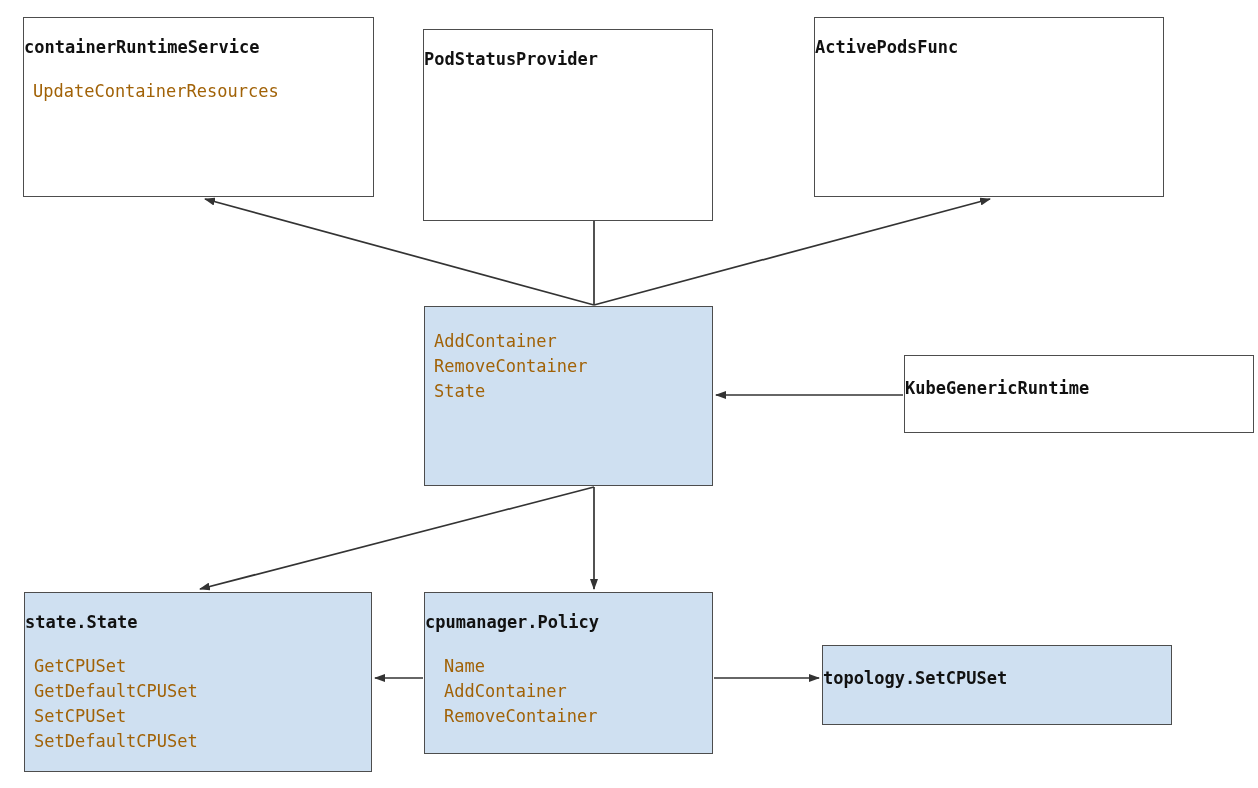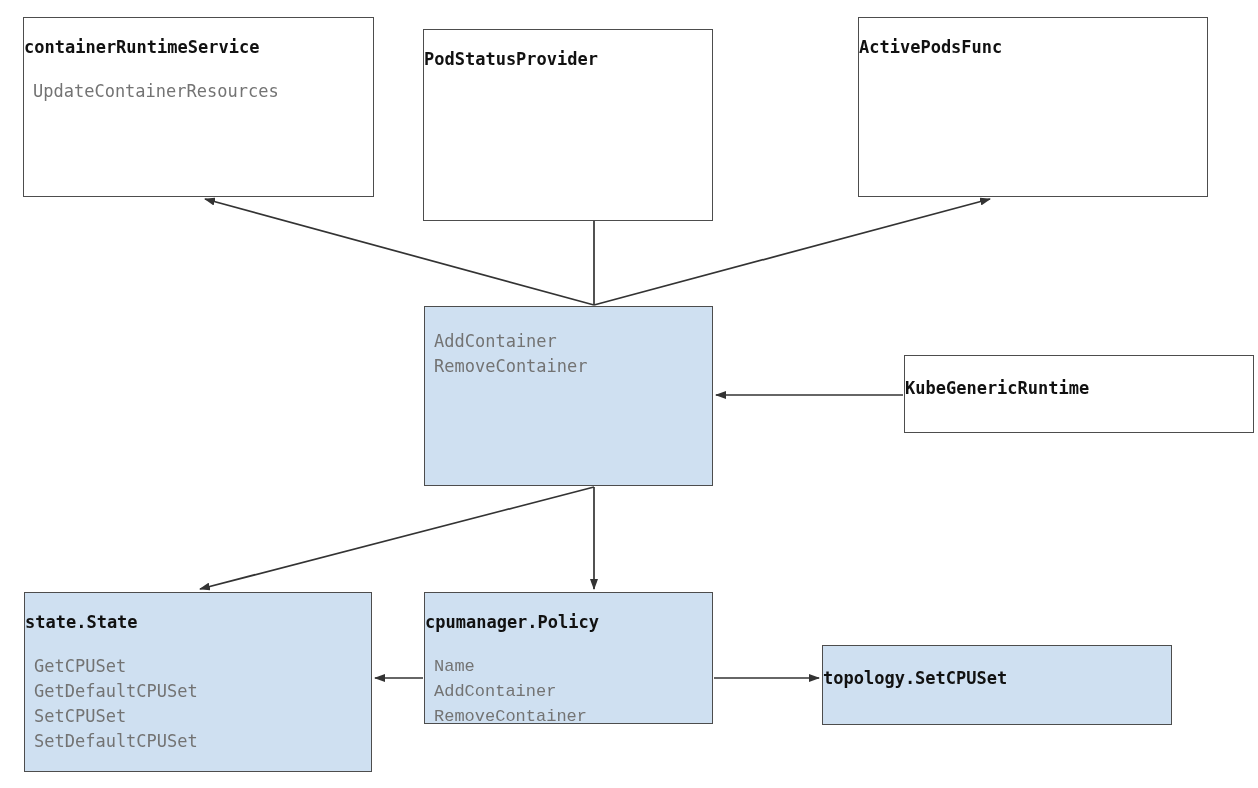--- a/index.html
+++ b/index.html
@@ -35,54 +35,54 @@
   .node-title {
     text-align: left;
     font-weight: bold;
     font-size: 17px;
     color: #111111;
     letter-spacing: 0px;
     white-space: nowrap;
   }
   .node-methods {
     font-size: 17px;
-    color: #737373;
+    color: #a16207;
     line-height: 25px;
     white-space: nowrap;
   }
   .node-methods div {
     white-space: nowrap;
   }
 
   
   #node-container-runtime-service { left: 23px;  top: 17px;  width: 351px; height: 180px; }
   #node-pod-status-provider       { left: 423px; top: 29px;  width: 290px; height: 192px; }
-  #node-active-pods-func          { left: 858px; top: 17px;  width: 350px; height: 180px; }
+  #node-active-pods-func          { left: 814px; top: 17px;  width: 350px; height: 180px; }
   #node-cpumanager-manager        { left: 424px; top: 306px; width: 289px; height: 180px; }
   #node-kube-generic-runtime      { left: 904px; top: 355px; width: 350px; height: 78px; }
   #node-state-state               { left: 24px;  top: 592px; width: 348px; height: 180px; }
-  #node-cpumanager-policy         { left: 424px; top: 592px; width: 289px; height: 132px; }
+  #node-cpumanager-policy         { left: 424px; top: 592px; width: 289px; height: 162px; }
   #node-topology-topology         { left: 822px; top: 645px; width: 350px; height: 80px; }
 
   #node-container-runtime-service .node-title { margin-top: 19px; }
   #node-container-runtime-service .node-methods { margin-top: 22px; margin-left: 9px; }
 
   #node-pod-status-provider .node-title { margin-top: 19px; }
   #node-active-pods-func .node-title { margin-top: 19px; }
 
   #node-cpumanager-manager .node-title { margin-top: 19px; }
   #node-cpumanager-manager .node-methods { margin-top: 22px; margin-left: 9px; }
 
   #node-kube-generic-runtime .node-title { margin-top: 22px; }
 
   #node-state-state .node-title { margin-top: 19px; }
   #node-state-state .node-methods { margin-top: 22px; margin-left: 9px; }
 
   #node-cpumanager-policy .node-title { margin-top: 19px; }
-  #node-cpumanager-policy .node-methods { margin-top: 22px; margin-left: 9px; font-family: Liberation Mono, monospace; }
+  #node-cpumanager-policy .node-methods { margin-top: 22px; margin-left: 19px; }
 
   #node-topology-topology .node-title { margin-top: 22px; }
 </style>
 </head>
 <body>
 
 <div id="canvas">
 
   <svg id="edge-layer" width="1258" height="788" viewBox="0 0 1258 788" xmlns="http://www.w3.org/2000/svg">
     <defs>
@@ -120,20 +120,21 @@
   </div>
 
   <div class="node" id="node-active-pods-func">
     <div class="node-title">ActivePodsFunc</div>
   </div>
 
   <div class="node filled" id="node-cpumanager-manager">
     <div class="node-methods">
       <div>AddContainer</div>
       <div>RemoveContainer</div>
+      <div>State</div>
     </div>
   </div>
 
   <div class="node" id="node-kube-generic-runtime">
     <div class="node-title">KubeGenericRuntime</div>
   </div>
 
   <div class="node filled" id="node-state-state">
     <div class="node-title">state.State</div>
     <div class="node-methods">

